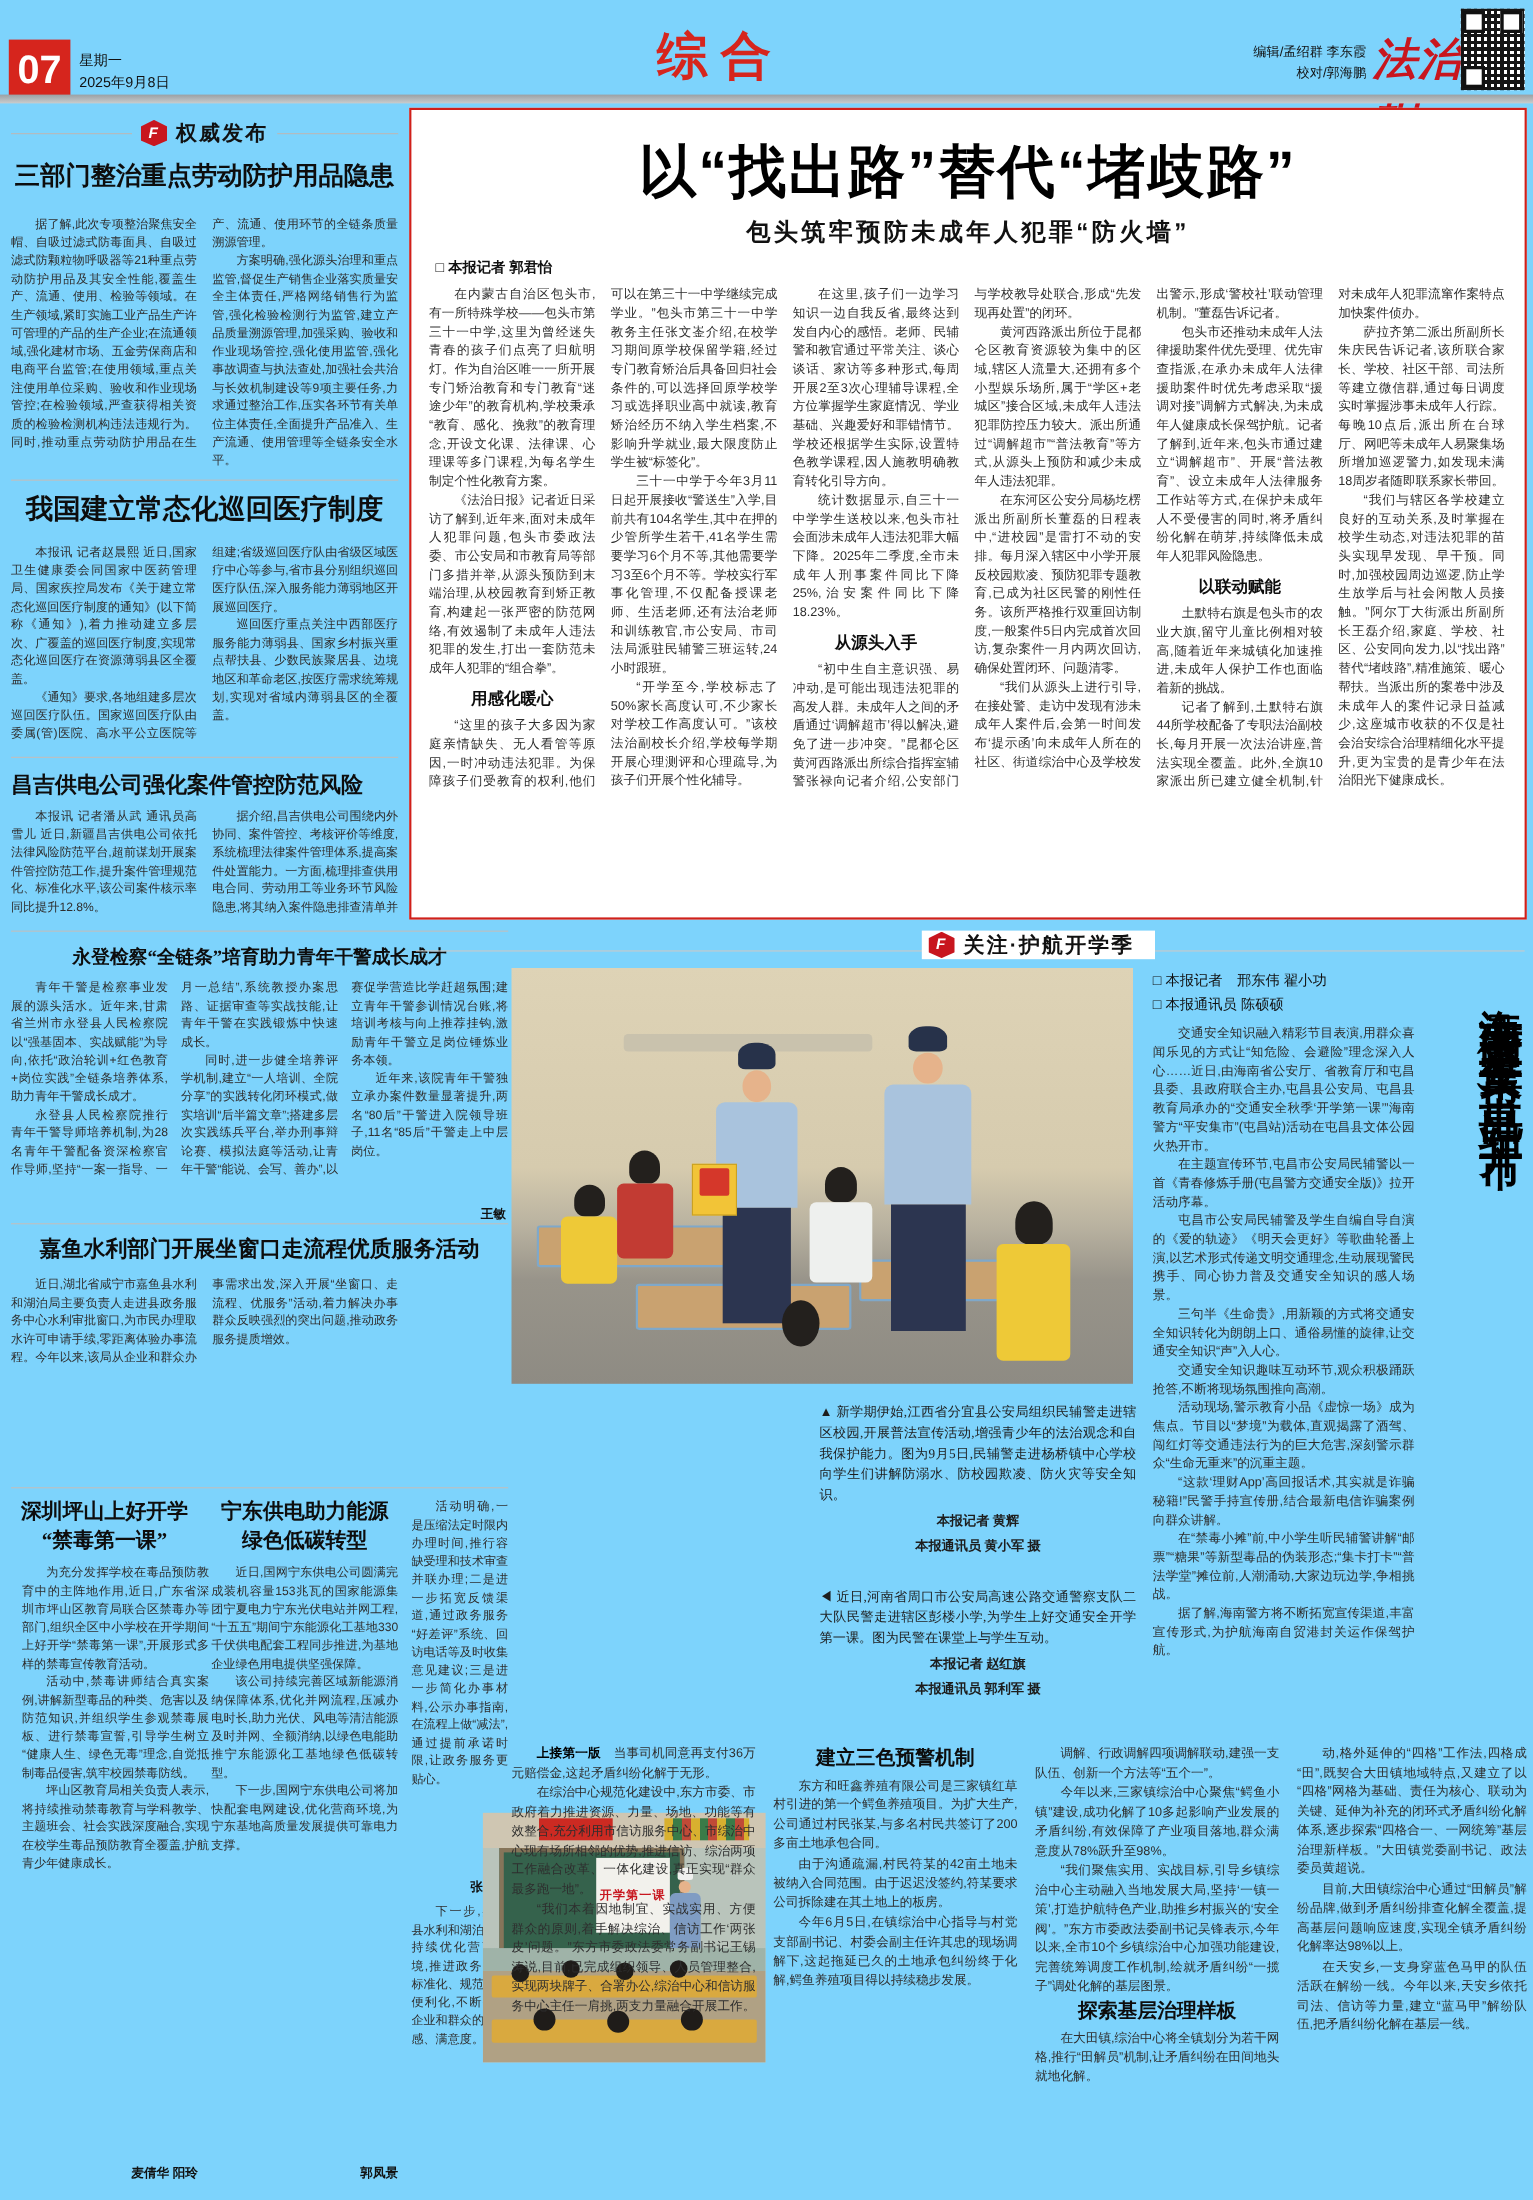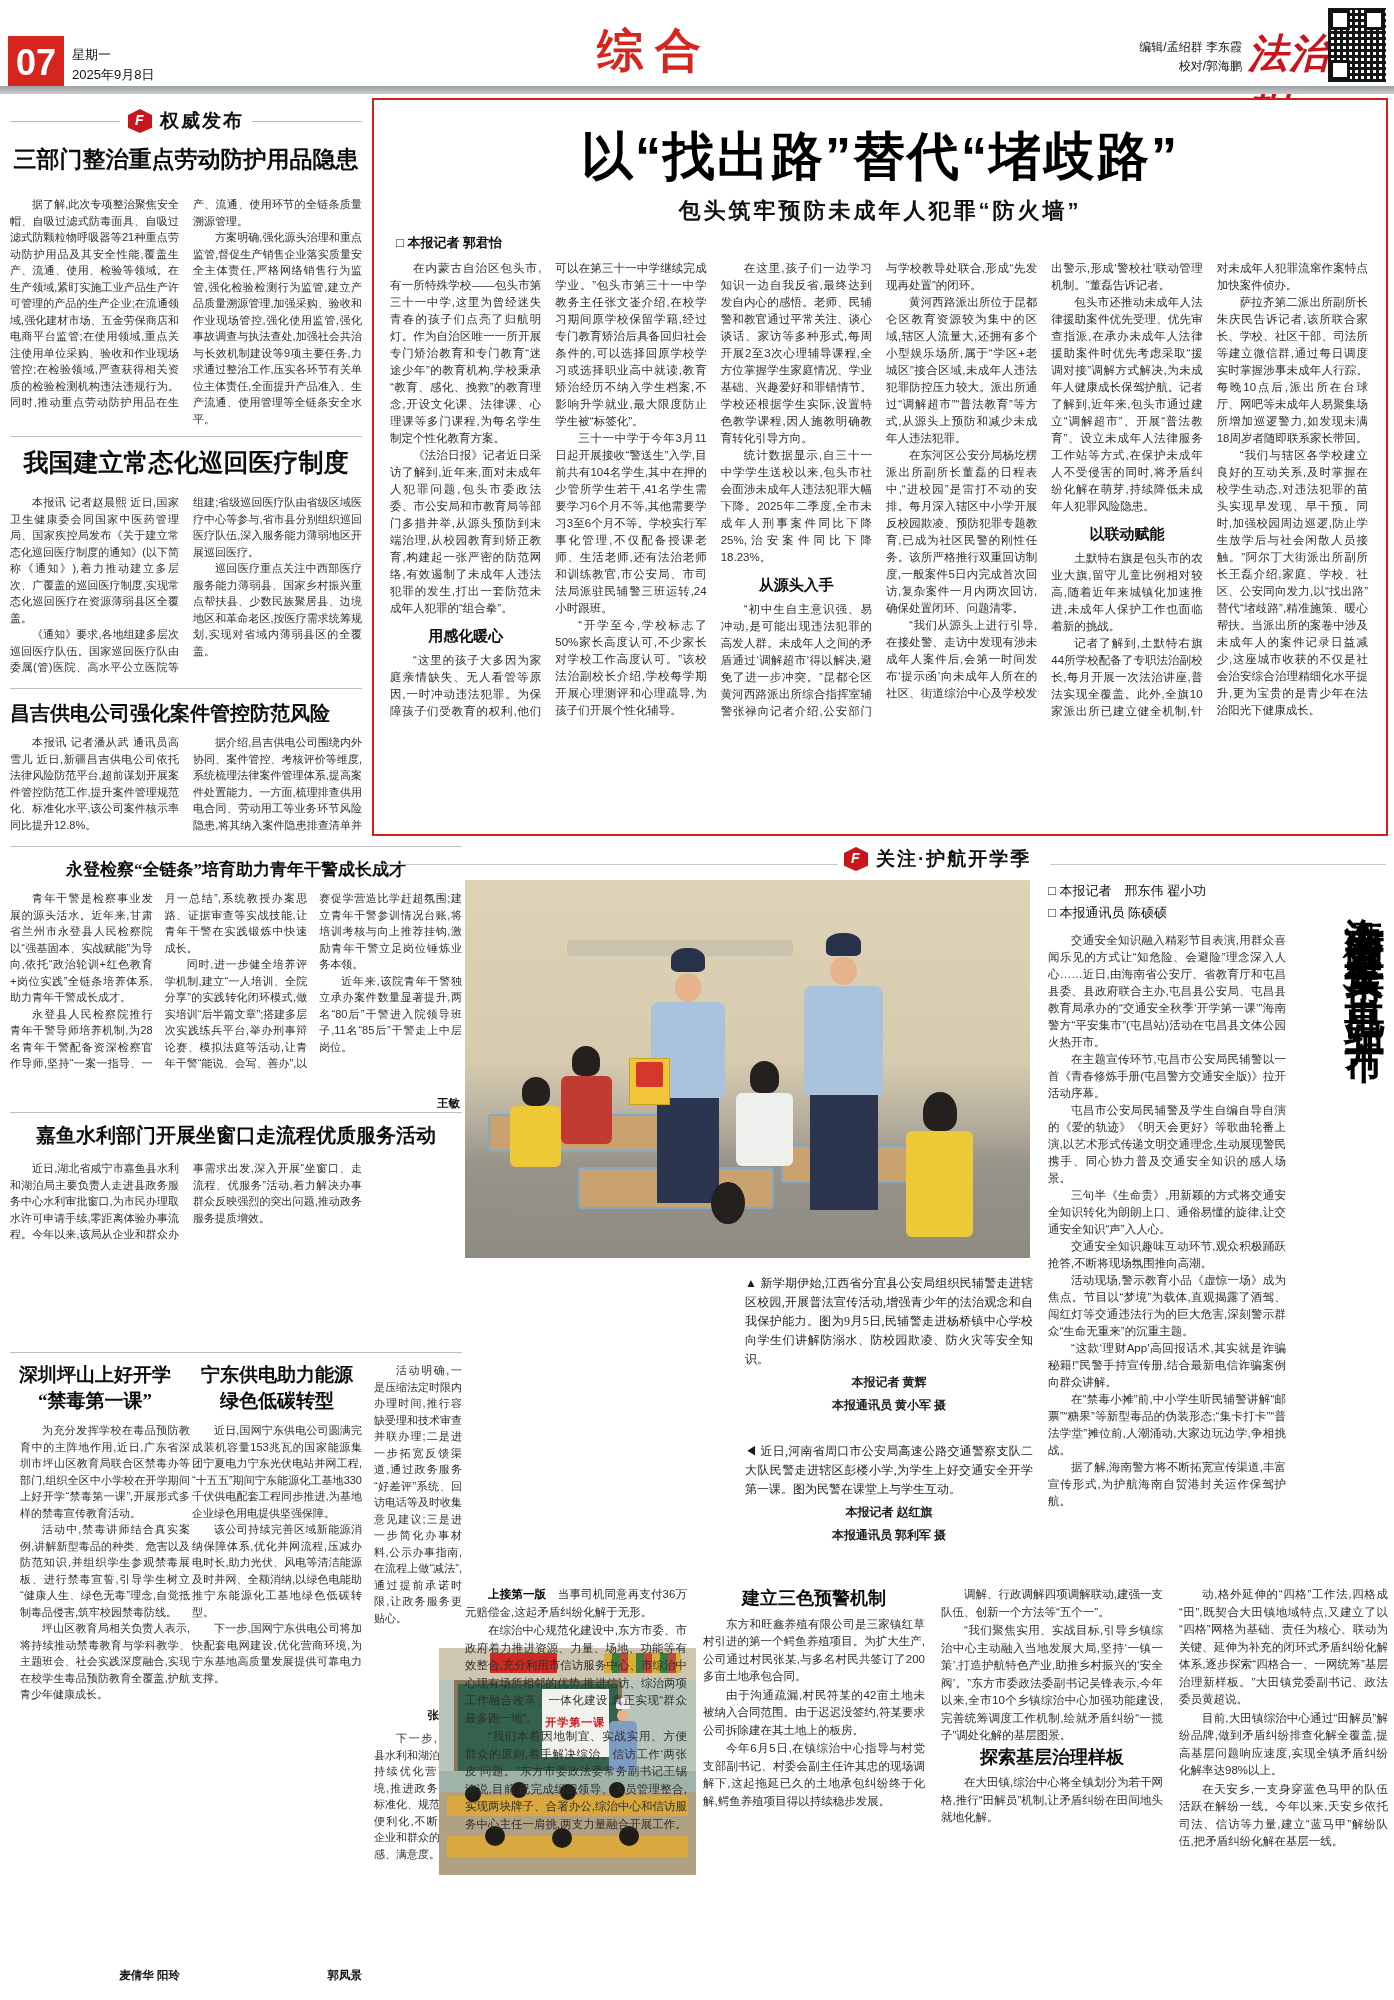--- a/index.html
+++ b/index.html
@@ -1,16 +1,16 @@
 <!DOCTYPE html>
 <html lang="zh"><head>
 <meta charset="utf-8">
 <style>
   html,body{margin:0;padding:0;background:#e8e8e8;}
-  .page{position:relative;width:1394px;height:2000px;background:#ffffff;overflow:hidden;
+  .page{position:relative;width:1394px;height:2000px;background:#7dd3fc;overflow:hidden;
         font-family:"Liberation Sans",sans-serif;color:#222;}
   .abs{position:absolute;}
   
   .pageno{background:#d6251d;color:#fff;font-weight:bold;font-size:36px;
           display:flex;align-items:center;justify-content:center;}
   .hdr-small{font-size:13px;color:#111;}
   .section-title{color:#d6251d;font-weight:900;font-size:46px;letter-spacing:12px;
                  font-family:"Liberation Sans",sans-serif;}
   .editors{font-size:12px;color:#111;text-align:right;line-height:19px;}
   .masthead{color:#c8161e;font-family:"Liberation Serif",serif;font-weight:900;
@@ -315,21 +315,21 @@
 
   <div class="abs bcol" style="left:465px;top:1586px;width:222px;height:404px;">
     <p><b class="lead-label">上接第一版</b>　<span>当事司机同意再支付36万元赔偿金,这起矛盾纠纷化解于无形。</span></p>
     <span><p>在综治中心规范化建设中,东方市委、市政府着力推进资源、力量、场地、功能等有效整合,充分利用市信访服务中心、市综治中心现有场所相邻的优势,推进信访、综治两项工作融合改革、一体化建设,真正实现“群众最多跑一地”。</p><p>“我们本着因地制宜、实战实用、方便群众的原则,着手解决综治、信访工作‘两张皮’问题。”东方市委政法委常务副书记王锡涛说,目前,已完成组织领导、人员管理整合,实现两块牌子、合署办公,综治中心和信访服务中心主任一肩挑,两支力量融合开展工作。</p></span>
   </div>
   <div class="abs bcol" style="left:703px;top:1586px;width:222px;height:404px;">
     <div class="bhead">建立三色预警机制</div>
     <span><p>东方和旺鑫养殖有限公司是三家镇红草村引进的第一个鳄鱼养殖项目。为扩大生产,公司通过村民张某,与多名村民共签订了200多亩土地承包合同。</p><p>由于沟通疏漏,村民符某的42亩土地未被纳入合同范围。由于迟迟没签约,符某要求公司拆除建在其土地上的板房。</p><p>今年6月5日,在镇综治中心指导与村党支部副书记、村委会副主任许其忠的现场调解下,这起拖延已久的土地承包纠纷终于化解,鳄鱼养殖项目得以持续稳步发展。</p></span>
   </div>
   <div class="abs bcol" style="left:941px;top:1586px;width:222px;height:404px;">
-    <span><p>调解、行政调解四项调解联动,建强一支队伍、创新一个方法等“五个一”。</p><p>“我们聚焦实用、实战目标,引导乡镇综治中心主动融入当地发展大局,坚持‘一镇一策’,打造护航特色产业,助推乡村振兴的‘安全阀’。”东方市委政法委副书记吴锋表示,今年以来,全市10个乡镇综治中心加强功能建设,完善统筹调度工作机制,绘就矛盾纠纷“一揽子”调处化解的基层图景。</p></span>
+    <span><p>调解、行政调解四项调解联动,建强一支队伍、创新一个方法等“五个一”。</p><p>今年以来,三家镇综治中心聚焦“鳄鱼小镇”建设,成功化解了10多起影响产业发展的矛盾纠纷,有效保障了产业项目落地,群众满意度从78%跃升至98%。</p><p>“我们聚焦实用、实战目标,引导乡镇综治中心主动融入当地发展大局,坚持‘一镇一策’,打造护航特色产业,助推乡村振兴的‘安全阀’。”东方市委政法委副书记吴锋表示,今年以来,全市10个乡镇综治中心加强功能建设,完善统筹调度工作机制,绘就矛盾纠纷“一揽子”调处化解的基层图景。</p></span>
     <div class="bhead">探索基层治理样板</div>
     <span><p>在大田镇,综治中心将全镇划分为若干网格,推行“田解员”机制,让矛盾纠纷在田间地头就地化解。</p></span>
   </div>
   <div class="abs bcol" style="left:1179px;top:1586px;width:209px;height:404px;">
     <span><p>动,格外延伸的“四格”工作法,四格成“田”,既契合大田镇地域特点,又建立了以“四格”网格为基础、责任为核心、联动为关键、延伸为补充的闭环式矛盾纠纷化解体系,逐步探索“四格合一、一网统筹”基层治理新样板。”大田镇党委副书记、政法委员黄超说。</p><p>目前,大田镇综治中心通过“田解员”解纷品牌,做到矛盾纠纷排查化解全覆盖,提高基层问题响应速度,实现全镇矛盾纠纷化解率达98%以上。</p><p>在天安乡,一支身穿蓝色马甲的队伍活跃在解纷一线。今年以来,天安乡依托司法、信访等力量,建立“蓝马甲”解纷队伍,把矛盾纠纷化解在基层一线。</p></span>
   </div>
 
 </div>
 
 </body></html>

